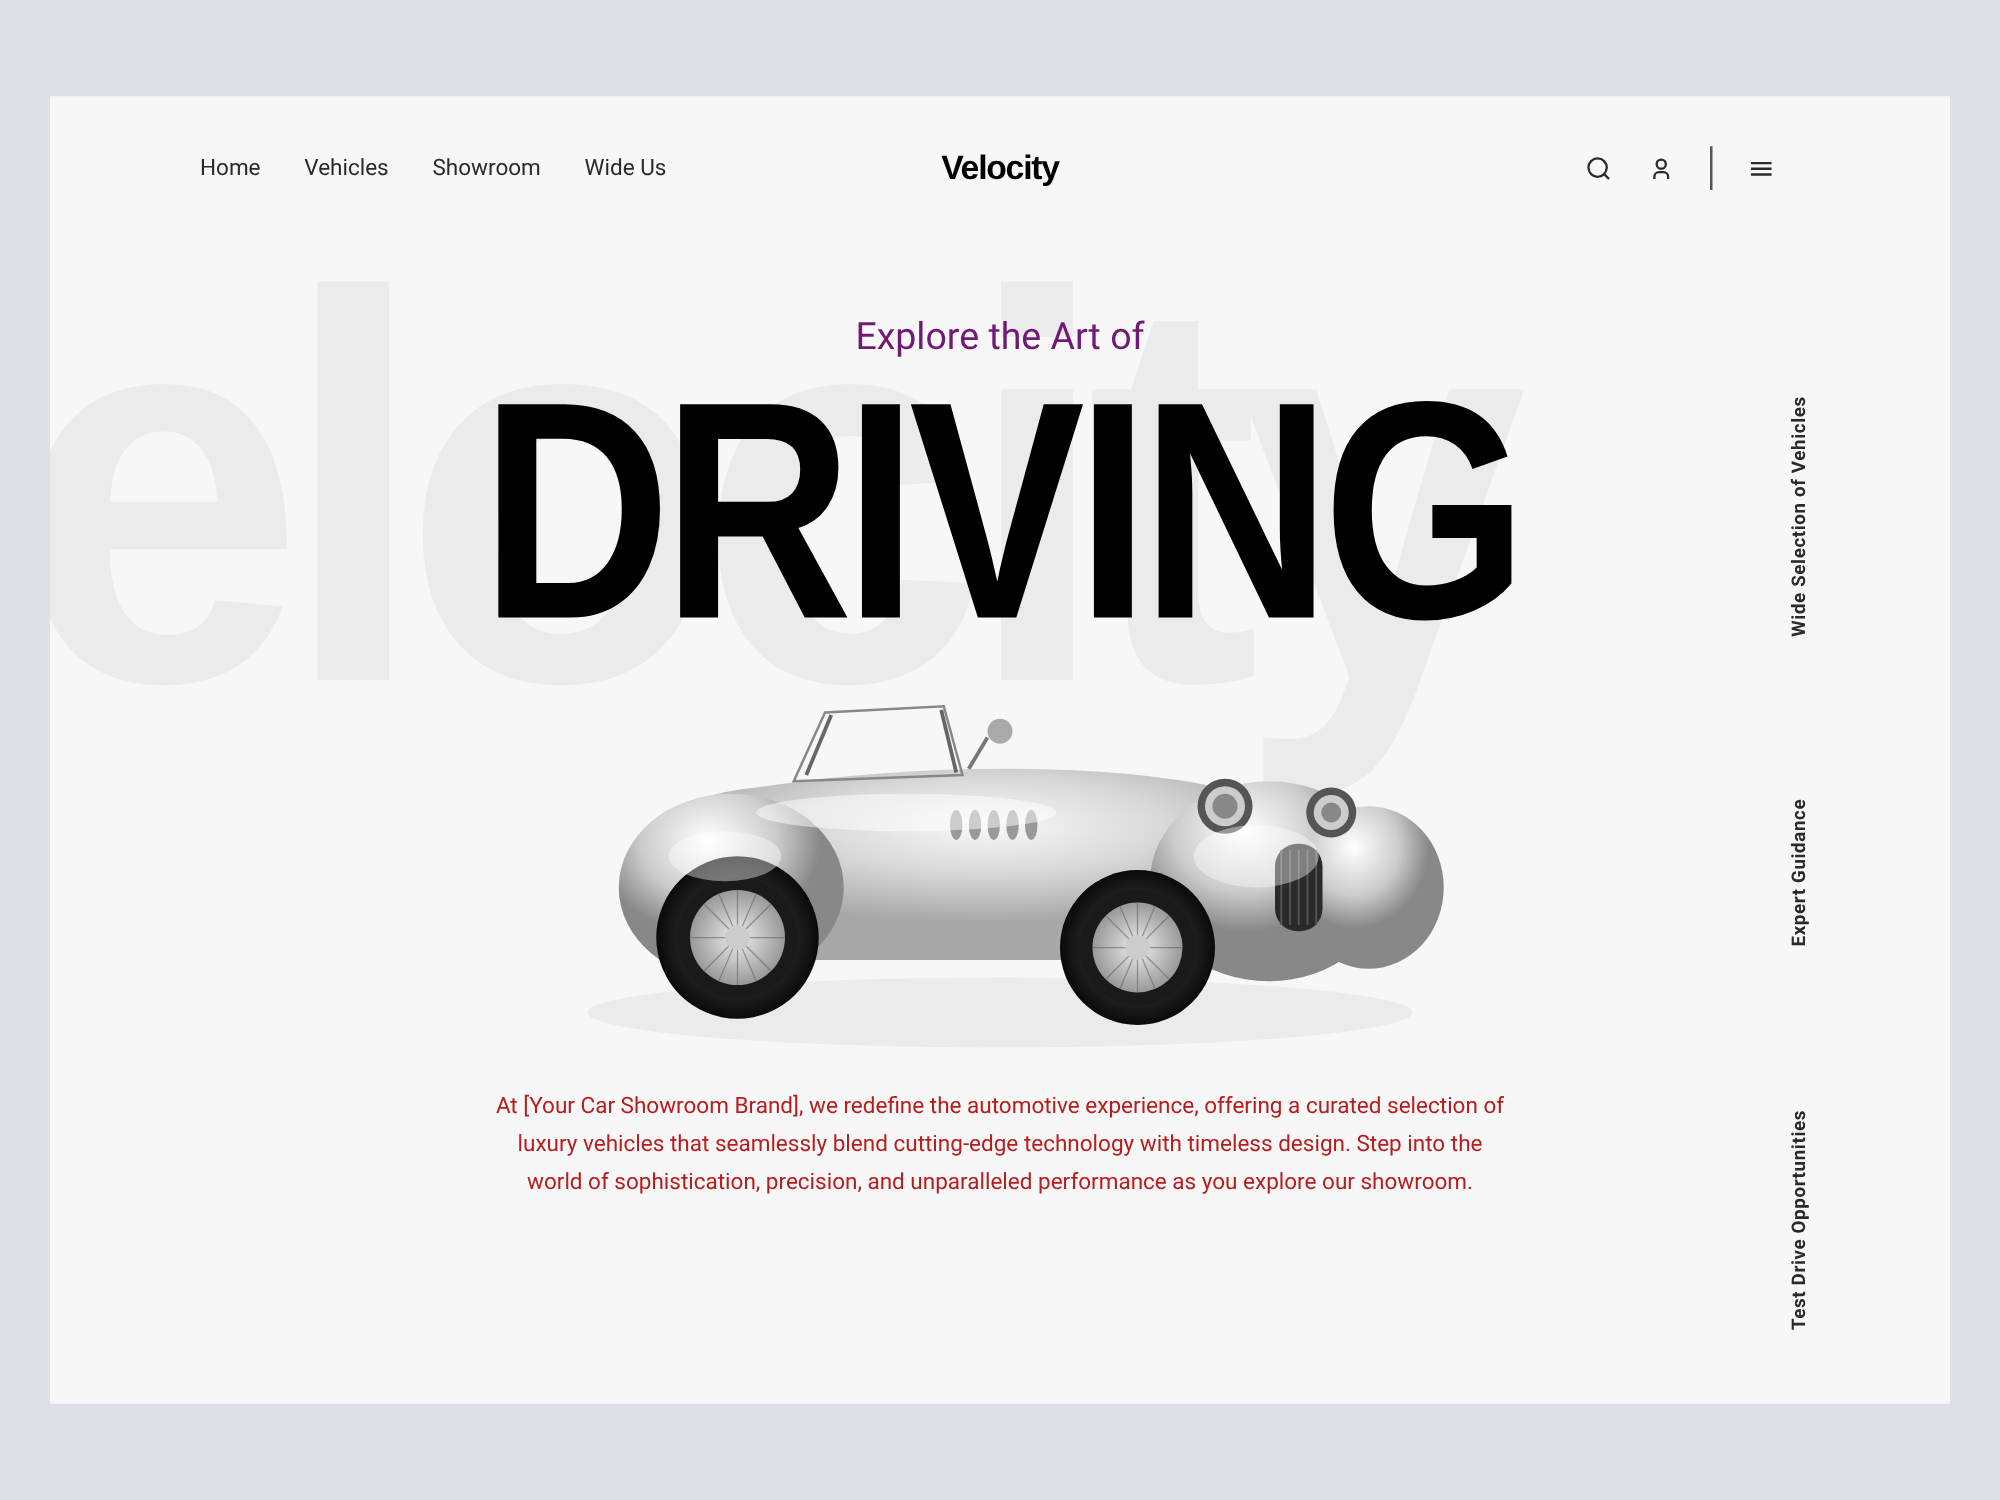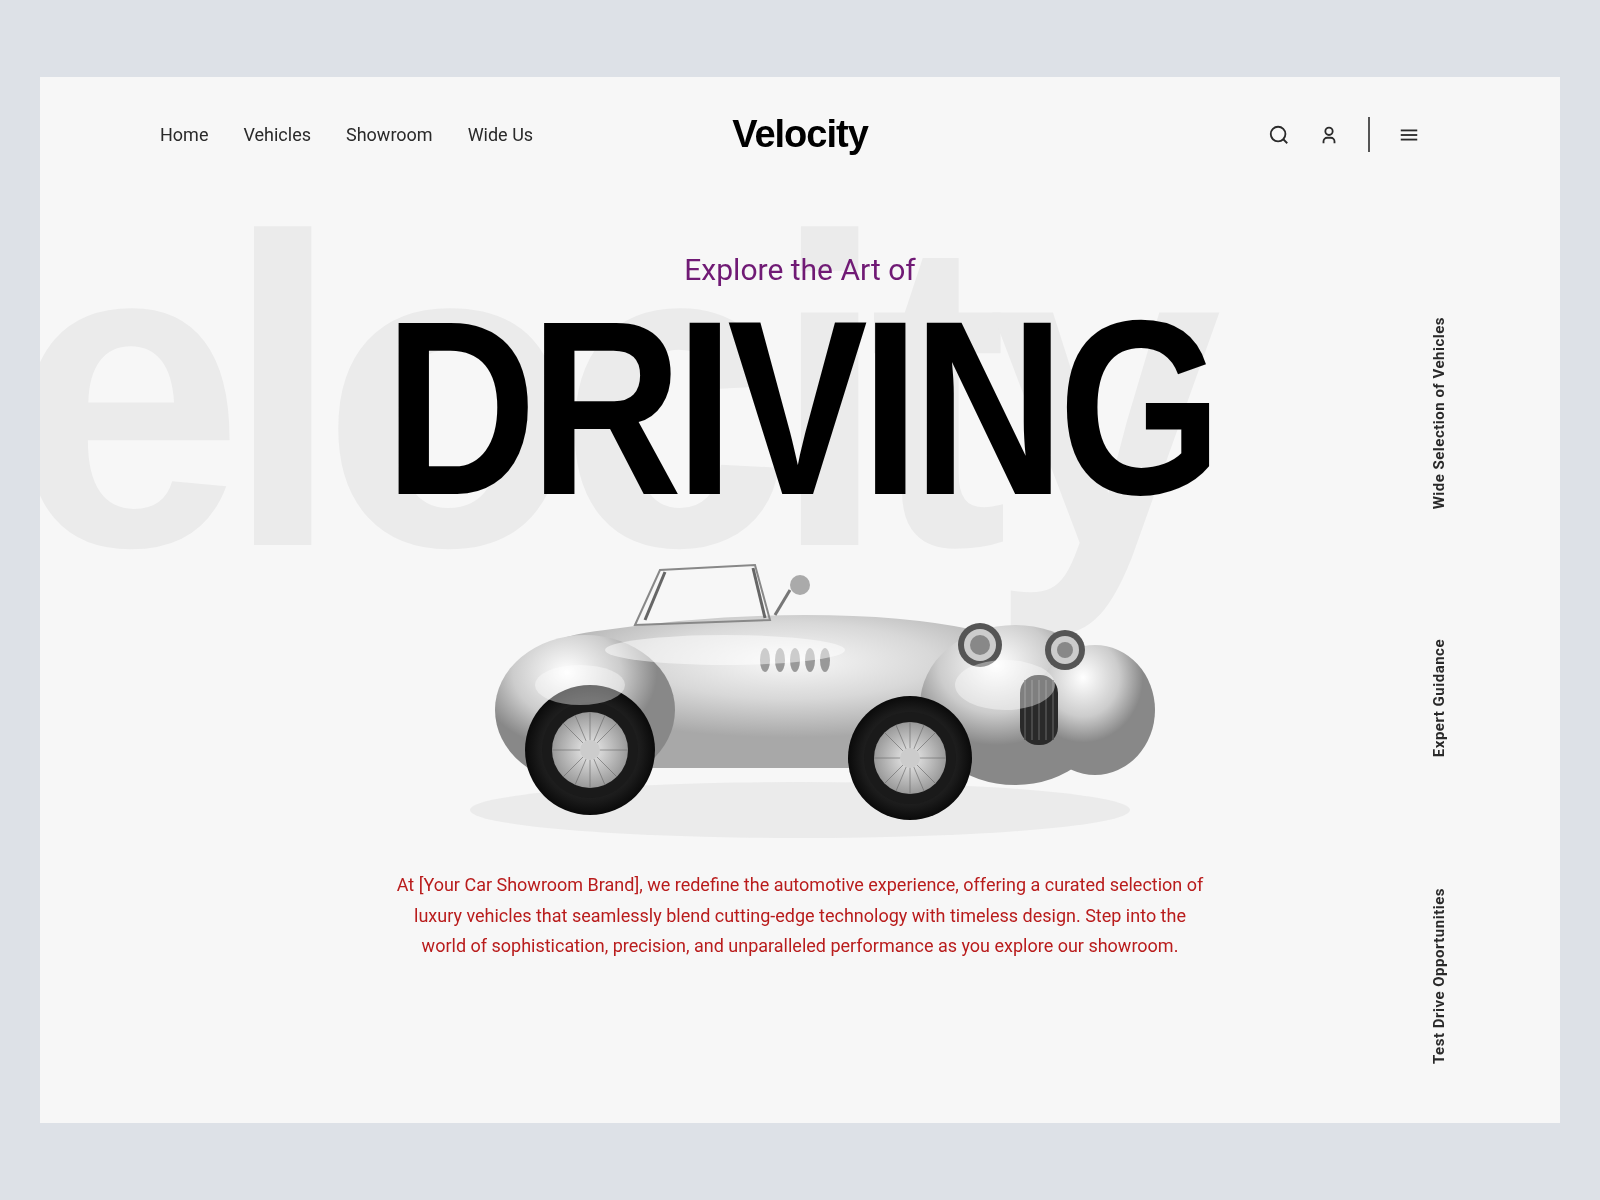--- a/index.html
+++ b/index.html
@@ -56,21 +56,21 @@
       gap: 35px;
     }
     
     .nav-link {
       font-size: 18px;
       color: #2a2a2a;
       cursor: pointer;
     }
     
     .logo {
-      font-size: 38px;
+      font-size: 27px;
       font-weight: 800;
       color: #000;
       position: absolute;
       left: 50%;
       transform: translateX(-50%);
       letter-spacing: -1px;
       font-family: 'Arial Black', sans-serif;
     }
     
     .header-right {

